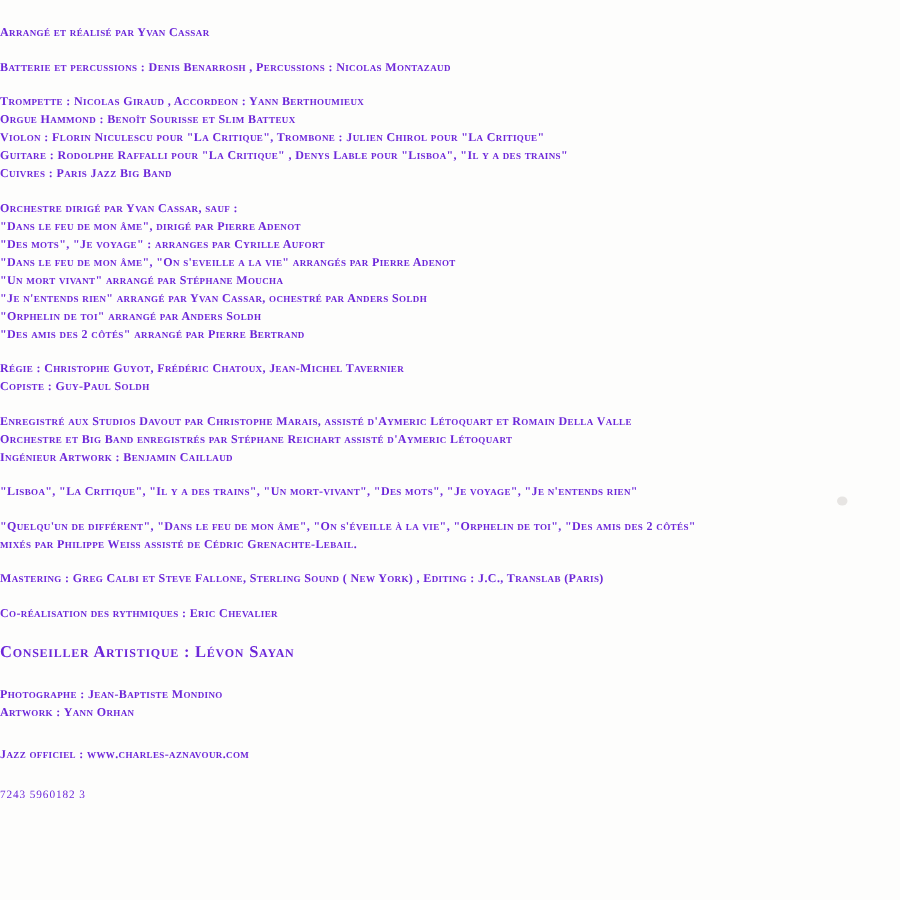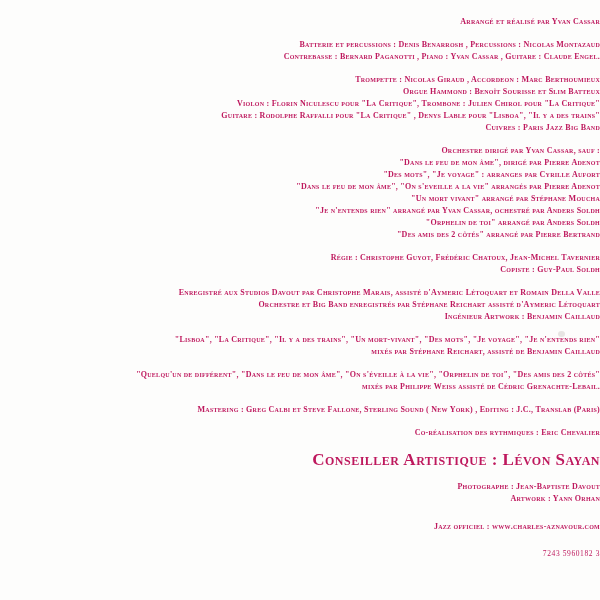--- a/index.html
+++ b/index.html
@@ -8,37 +8,37 @@
     background: #fdfdfc;
     overflow: hidden;
   }
   .page {
     position: relative;
     width: 600px; height: 600px;
     box-sizing: border-box;
     padding-top: 16px;
     font-family: "Liberation Serif", serif;
     font-variant: small-caps;
-    color: #be185d;
-    text-align: right;
+    color: #6d28d9;
+    text-align: left;
     border-radius: 16px;
   }
   .section { margin: 11px 0 0 0; }
   .section:first-child { margin-top: 0; }
   .line {
     margin: 0;
     font-size: 8px;
     line-height: 12px;
     font-weight: bold;
     letter-spacing: 0.25px;
     white-space: nowrap;
   }
   [data-name="section-conseiller-artistique"] { margin-top: 13px; }
   [data-name="section-conseiller-artistique"] .line {
-    font-size: 17px; line-height: 15px; letter-spacing: 0.5px; padding-left: 16px;
+    font-size: 11px; line-height: 15px; letter-spacing: 0.5px;
   }
   [data-name="section-photographe-artwork"] { margin-top: 14px; }
   [data-name="section-site-officiel"] { margin-top: 16px; }
   [data-name="section-catalog-number"] { margin-top: 15px; }
   [data-name="section-catalog-number"] .line {
     font-size: 7.5px; letter-spacing: 0.6px; font-weight: normal;
   }
   .smudge {
     position: absolute;
     left: 558px; top: 331px;
@@ -51,24 +51,23 @@
 </head>
 <body>
 
 <div class="page" data-name="credits-page">
   <div id="sections-root" data-name="credits-sections">
       <div class="section" data-name="section-arrangement">
         <p class="line" data-name="credit-line">Arrangé et réalisé par Yvan Cassar</p>
       </div>
       <div class="section" data-name="section-rhythm-section">
         <p class="line" data-name="credit-line">Batterie et percussions : Denis Benarrosh , Percussions : Nicolas Montazaud</p>
-        <p class="line" data-name="credit-line">Contrebasse : Bernard Paganotti , Piano : Yvan Cassar , Guitare : Claude Engel.</p>
       </div>
       <div class="section" data-name="section-instrumentalists">
-        <p class="line" data-name="credit-line">Trompette : Nicolas Giraud , Accordeon : Marc Berthoumieux</p>
+        <p class="line" data-name="credit-line">Trompette : Nicolas Giraud , Accordeon : Yann Berthoumieux</p>
         <p class="line" data-name="credit-line">Orgue Hammond : Benoît Sourisse et Slim Batteux</p>
         <p class="line" data-name="credit-line">Violon : Florin Niculescu pour "La Critique", Trombone : Julien Chirol pour "La Critique"</p>
         <p class="line" data-name="credit-line">Guitare : Rodolphe Raffalli pour "La Critique" , Denys Lable pour "Lisboa", "Il y a des trains"</p>
         <p class="line" data-name="credit-line">Cuivres : Paris Jazz Big Band</p>
       </div>
       <div class="section" data-name="section-orchestra-direction">
         <p class="line" data-name="credit-line">Orchestre dirigé par Yvan Cassar, sauf :</p>
         <p class="line" data-name="credit-line">"Dans le feu de mon âme", dirigé par Pierre Adenot</p>
         <p class="line" data-name="credit-line">"Des mots", "Je voyage" : arranges par Cyrille Aufort</p>
         <p class="line" data-name="credit-line">"Dans le feu de mon âme", "On s'eveille a la vie" arrangés par Pierre Adenot</p>
@@ -81,37 +80,36 @@
         <p class="line" data-name="credit-line">Régie : Christophe Guyot, Frédéric Chatoux, Jean-Michel Tavernier</p>
         <p class="line" data-name="credit-line">Copiste : Guy-Paul Soldh</p>
       </div>
       <div class="section" data-name="section-recording">
         <p class="line" data-name="credit-line">Enregistré aux Studios Davout par Christophe Marais, assisté d'Aymeric Létoquart et Romain Della Valle</p>
         <p class="line" data-name="credit-line">Orchestre et Big Band enregistrés par Stéphane Reichart assisté d'Aymeric Létoquart</p>
         <p class="line" data-name="credit-line">Ingénieur Artwork : Benjamin Caillaud</p>
       </div>
       <div class="section" data-name="section-mixing-reichart">
         <p class="line" data-name="credit-line">"Lisboa", "La Critique", "Il y a des trains", "Un mort-vivant", "Des mots", "Je voyage", "Je n'entends rien"</p>
-        <p class="line" data-name="credit-line">mixés par Stéphane Reichart, assisté de Benjamin Caillaud</p>
       </div>
       <div class="section" data-name="section-mixing-weiss">
         <p class="line" data-name="credit-line">"Quelqu'un de différent", "Dans le feu de mon âme", "On s'éveille à la vie", "Orphelin de toi", "Des amis des 2 côtés"</p>
         <p class="line" data-name="credit-line">mixés par Philippe Weiss assisté de Cédric Grenachte-Lebail.</p>
       </div>
       <div class="section" data-name="section-mastering">
         <p class="line" data-name="credit-line">Mastering : Greg Calbi et Steve Fallone, Sterling Sound ( New York) , Editing : J.C., Translab (Paris)</p>
       </div>
       <div class="section" data-name="section-co-realisation">
         <p class="line" data-name="credit-line">Co-réalisation des rythmiques : Eric Chevalier</p>
       </div>
       <div class="section" data-name="section-conseiller-artistique">
         <p class="line" data-name="credit-line">Conseiller Artistique : Lévon Sayan</p>
       </div>
       <div class="section" data-name="section-photographe-artwork">
-        <p class="line" data-name="credit-line">Photographe : Jean-Baptiste Davout</p>
+        <p class="line" data-name="credit-line">Photographe : Jean-Baptiste Mondino</p>
         <p class="line" data-name="credit-line">Artwork : Yann Orhan</p>
       </div>
       <div class="section" data-name="section-site-officiel">
         <p class="line" data-name="credit-line">Jazz officiel : www.charles-aznavour.com</p>
       </div>
       <div class="section" data-name="section-catalog-number">
         <p class="line" data-name="credit-line">7243 5960182 3</p>
       </div>
     </div>
   <div class="smudge" data-name="scan-smudge"></div>

